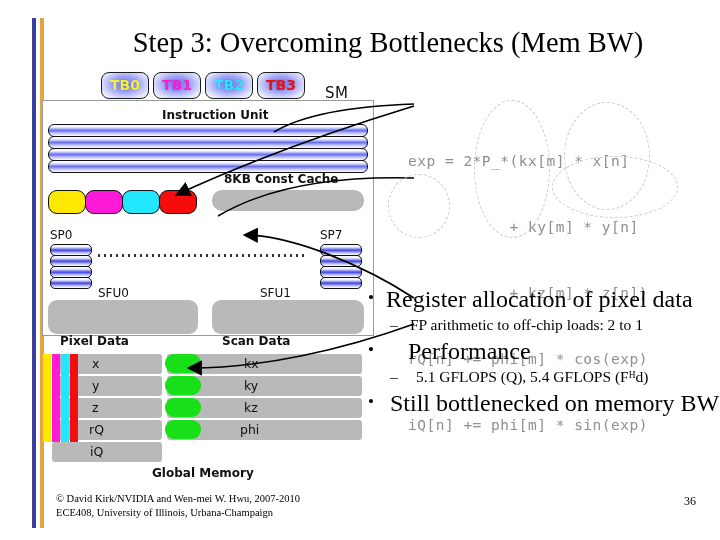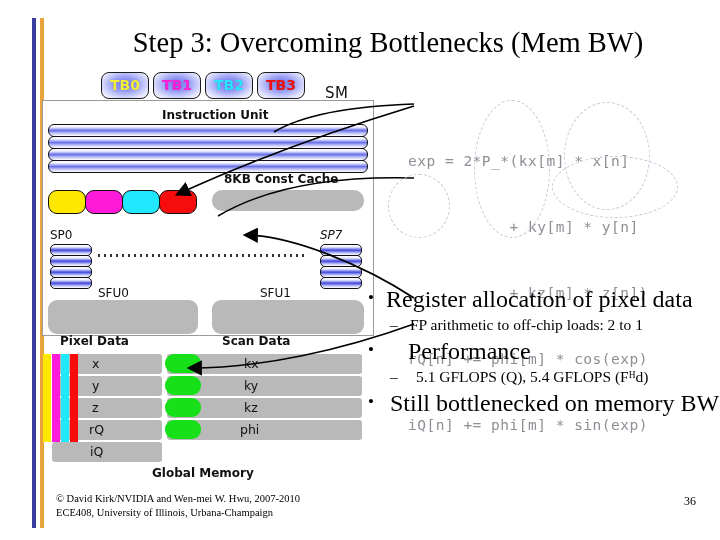--- a/index.html
+++ b/index.html
@@ -175,21 +175,21 @@
 
     <div class="regrow">
       <div class="regcell reg0"></div>
       <div class="regcell reg1"></div>
       <div class="regcell reg2"></div>
       <div class="regcell reg3"></div>
     </div>
     <div class="constcache"></div>
 
     <div class="diaglabel" style="left:8px;top:160px;">SP0</div>
-    <div class="diaglabel" style="left:278px;top:160px;font-style:italic;">SP7</div>
+    <div class="diaglabel" style="left:278px;top:160px;">SP7</div>
 
     <div class="spstack" style="left:8px;top:176px;">
       <div class="spbar" style="top:0px;"></div>
       <div class="spbar" style="top:11px;"></div>
       <div class="spbar" style="top:22px;"></div>
       <div class="spbar" style="top:33px;"></div>
     </div>
     <div class="spstack" style="left:278px;top:176px;">
       <div class="spbar" style="top:0px;"></div>
       <div class="spbar" style="top:11px;"></div>

